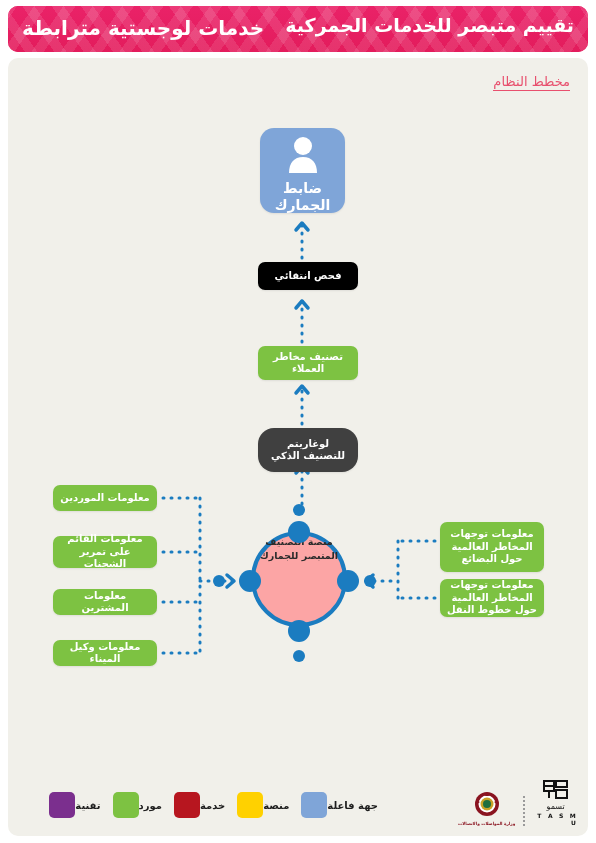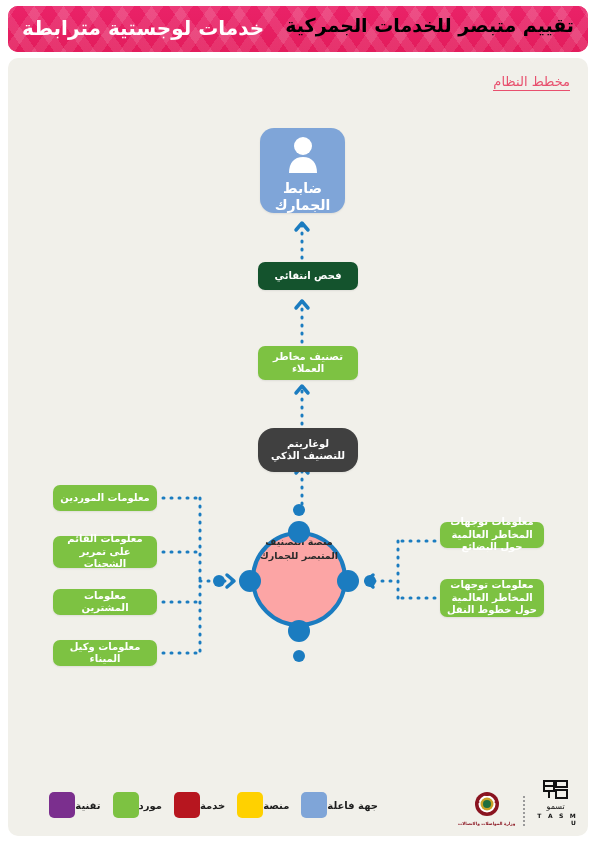--- a/index.html
+++ b/index.html
@@ -48,21 +48,21 @@
         rgba(255,255,255,0.10) 14px,
         rgba(255,255,255,0.10) 24px),
       linear-gradient(180deg, #ea2268 0%, #e31c5c 100%);
   }
   .header-title-right {
     position: absolute;
     right: 14px;
     top: 8px;
     font-size: 19px;
     font-weight: 700;
-    color: #000000;
+    color: #ffffff;
     letter-spacing: 0;
     direction: rtl;
   }
   .header-title-left {
     position: absolute;
     left: 14px;
     top: 10px;
     font-size: 20px;
     font-weight: 700;
     color: #ffffff;
@@ -137,21 +137,21 @@
     font-weight: 700;
     padding: 5px 8px;
     box-shadow: 0 1px 2px rgba(0,0,0,0.08);
   }
 
   .service-node {
     left: 250px;
     top: 204px;
     width: 100px;
     height: 28px;
-    background: #14532d;
+    background: #000000;
     border-radius: 7px;
   }
 
   .tech-node-green {
     left: 250px;
     top: 288px;
     width: 100px;
     height: 34px;
     background: #7dc242;
   }
@@ -230,21 +230,21 @@
     direction: rtl;
     line-height: 1.25;
     padding: 4px 6px;
     box-shadow: 0 1px 2px rgba(0,0,0,0.08);
   }
   .sup-l1 { left: 45px; top: 427px; width: 104px; height: 26px; }
   .sup-l2 { left: 45px; top: 478px; width: 104px; height: 32px; }
   .sup-l3 { left: 45px; top: 531px; width: 104px; height: 26px; }
   .sup-l4 { left: 45px; top: 582px; width: 104px; height: 26px; }
 
-  .sup-r1 { left: 432px; top: 464px; width: 104px; height: 26px; }
+  .sup-r1 { left: 432px; top: 464px; width: 104px; height: 50px; }
   .sup-r2 { left: 432px; top: 521px; width: 104px; height: 38px; }
 
   
   .legend {
     position: absolute;
     left: 30px;
     top: 730px;
     width: 340px;
     height: 34px;
     display: flex;

